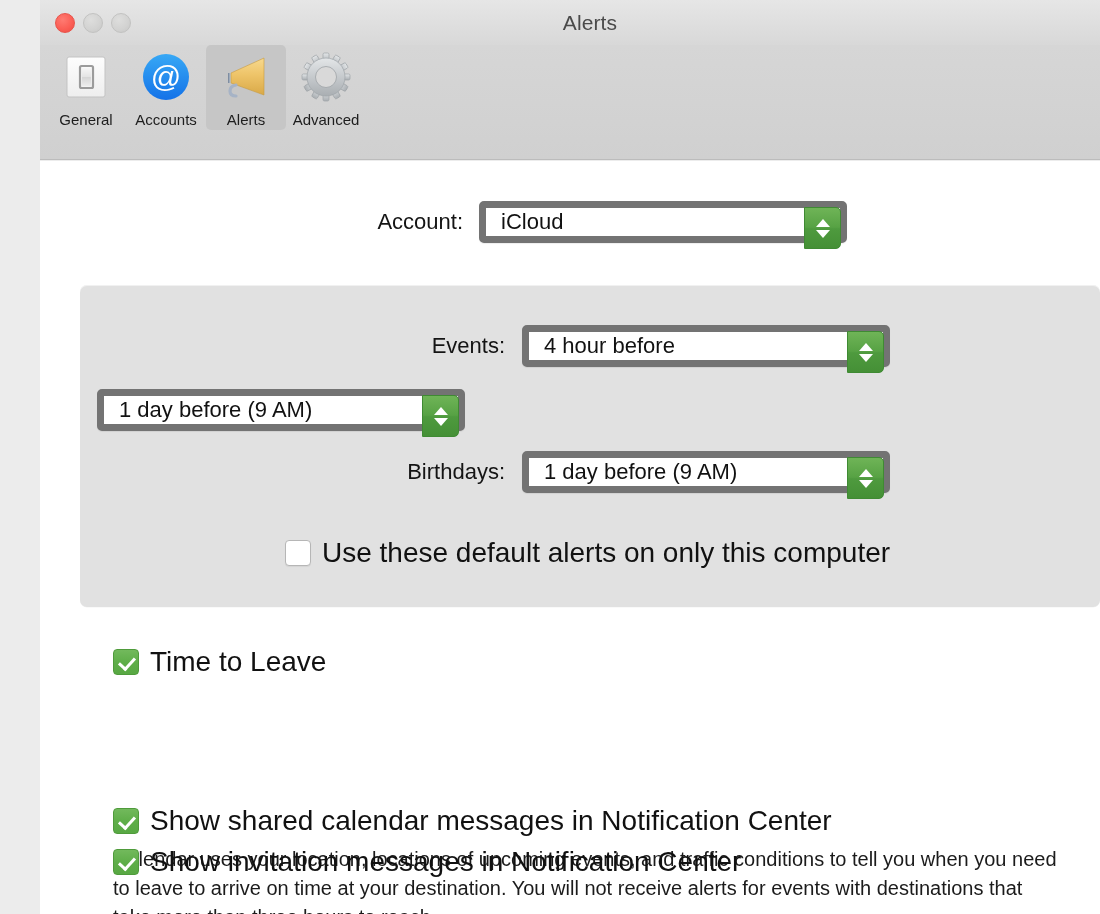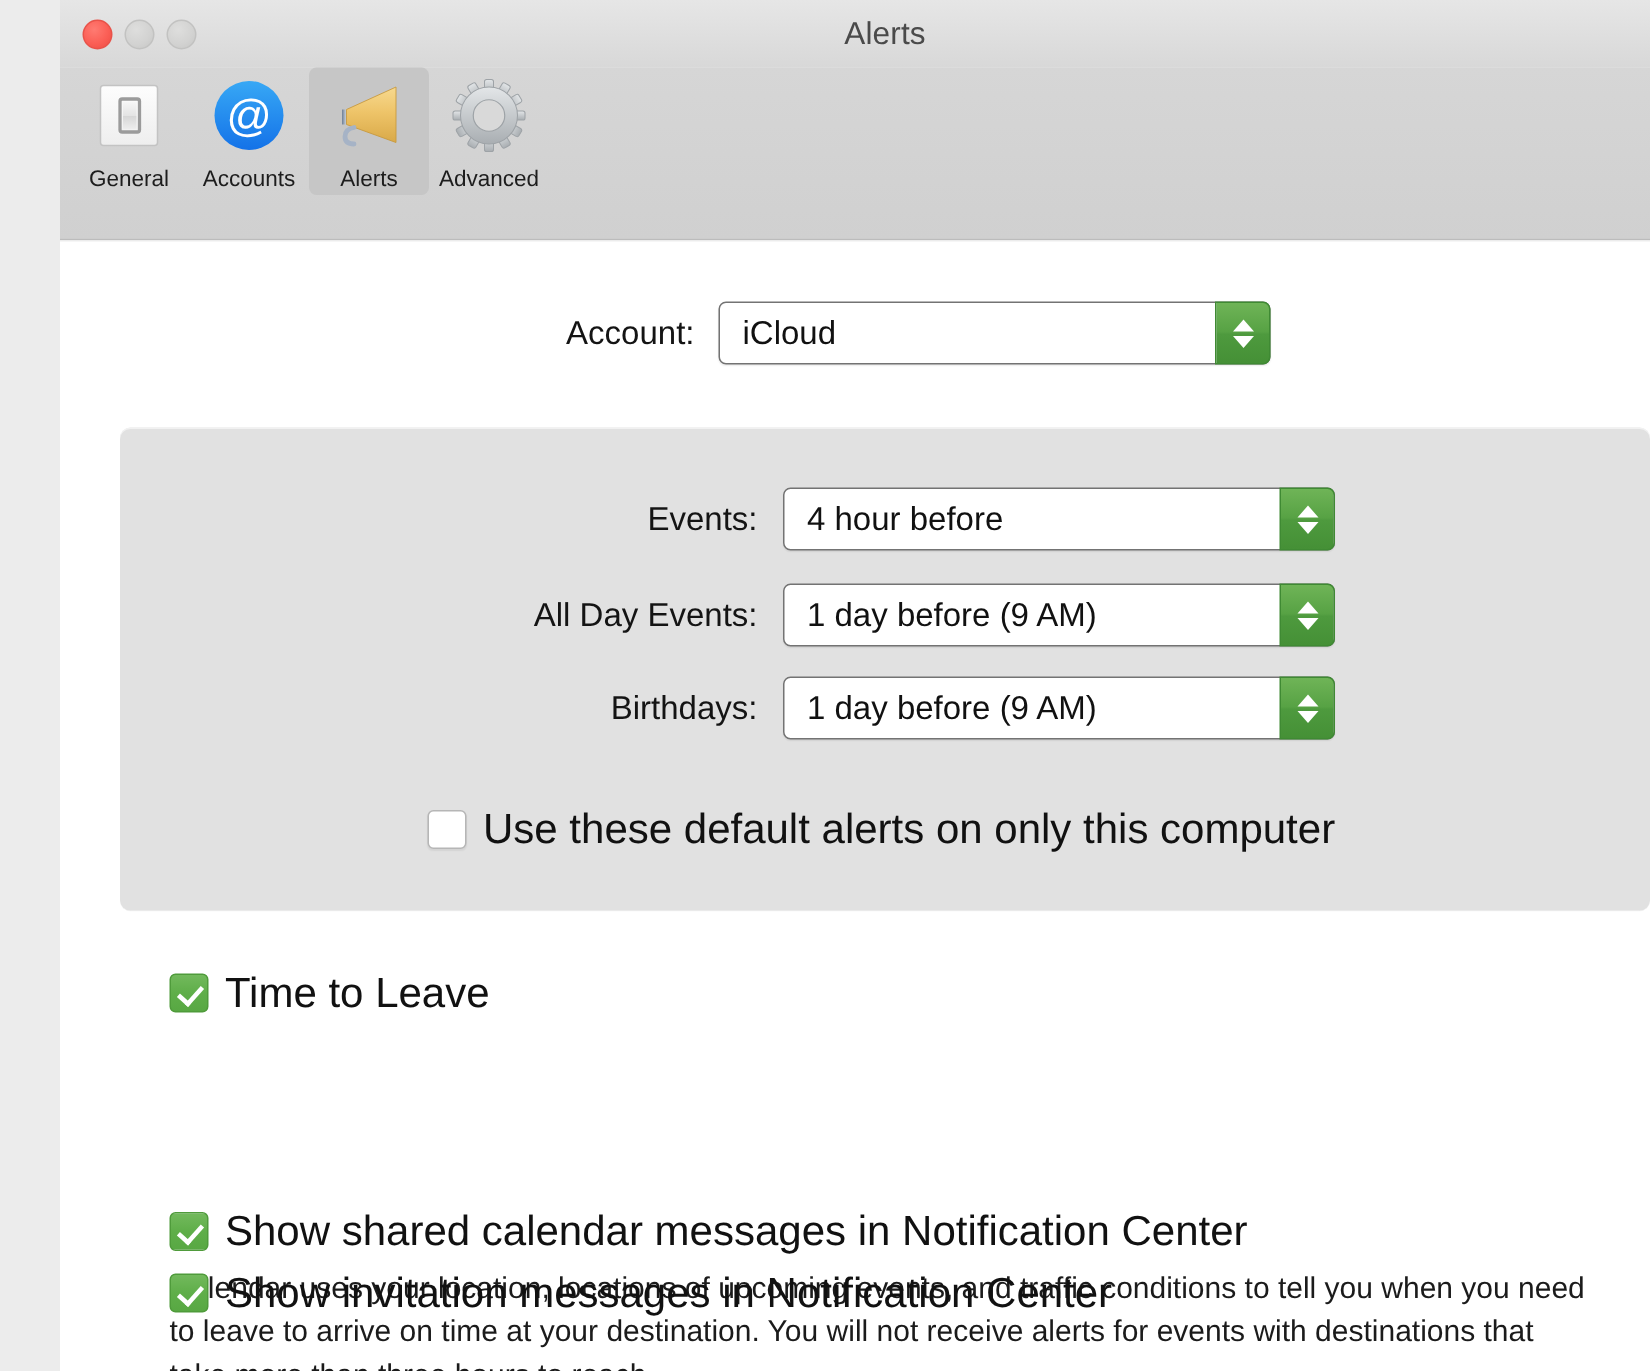--- a/index.html
+++ b/index.html
@@ -125,21 +125,21 @@
     text-align: right;
     width: 130px;
     margin-right: 16px;
   }
 
   
   .popup {
     position: relative;
     height: 42px;
     background: #ffffff;
-    border: 1px solid #737373;
+    border: 7px solid #737373;
     border-radius: 5px;
     display: flex;
     align-items: center;
     box-shadow: 0 1px 1px rgba(0,0,0,0.07);
   }
   .popup .val {
     font-size: 22px;
     color: #111111;
     padding-left: 15px;
     white-space: nowrap;
@@ -371,21 +371,20 @@
         <div class="popup" style="width:368px; margin-left:17px;">
           <span class="val">4 hour before</span>
           <span class="stepper">
             <span class="chev up"></span>
             <span class="chev down"></span>
           </span>
         </div>
       </div>
 
       <div class="grow" style="left:0px; top:104px; width:980px; justify-content:flex-start;">
-        <span class="lbl" style="width:425px">All Day Events:</span>
         <div class="popup" style="width:368px; margin-left:17px;">
           <span class="val">1 day before (9 AM)</span>
           <span class="stepper">
             <span class="chev up"></span>
             <span class="chev down"></span>
           </span>
         </div>
       </div>
 
       <div class="grow" style="left:0px; top:166px; width:980px; justify-content:flex-start;">

